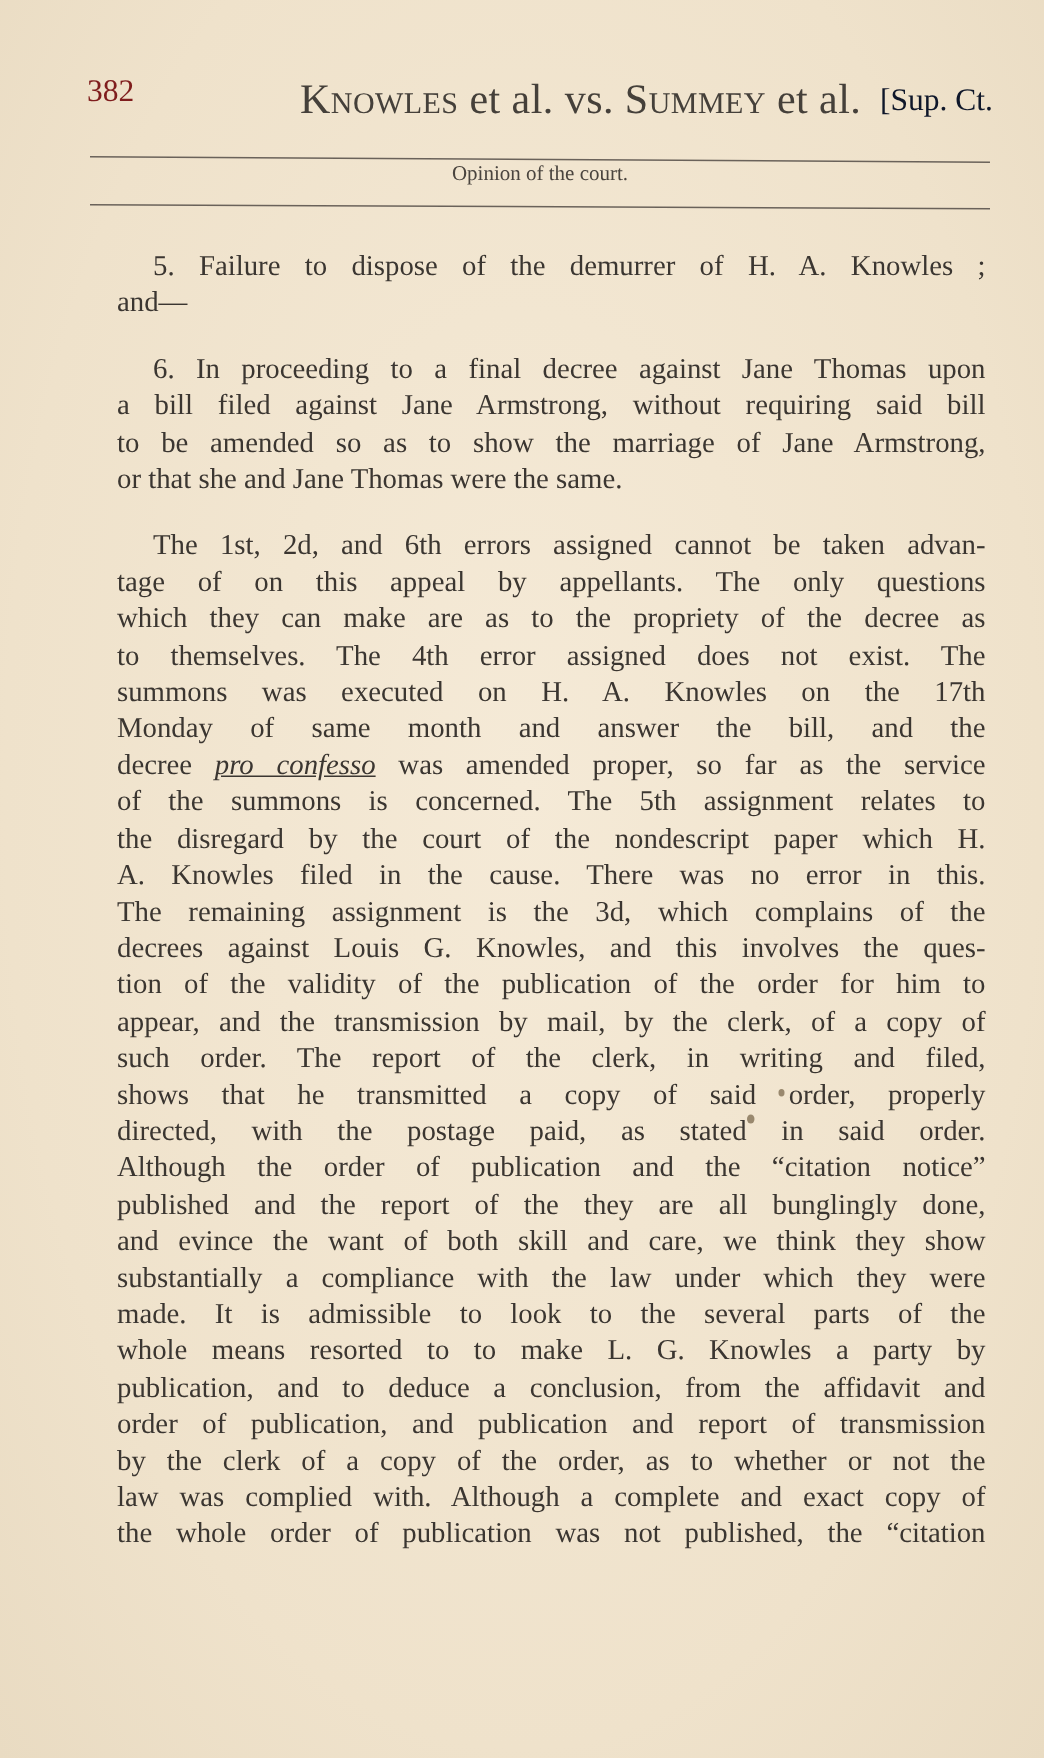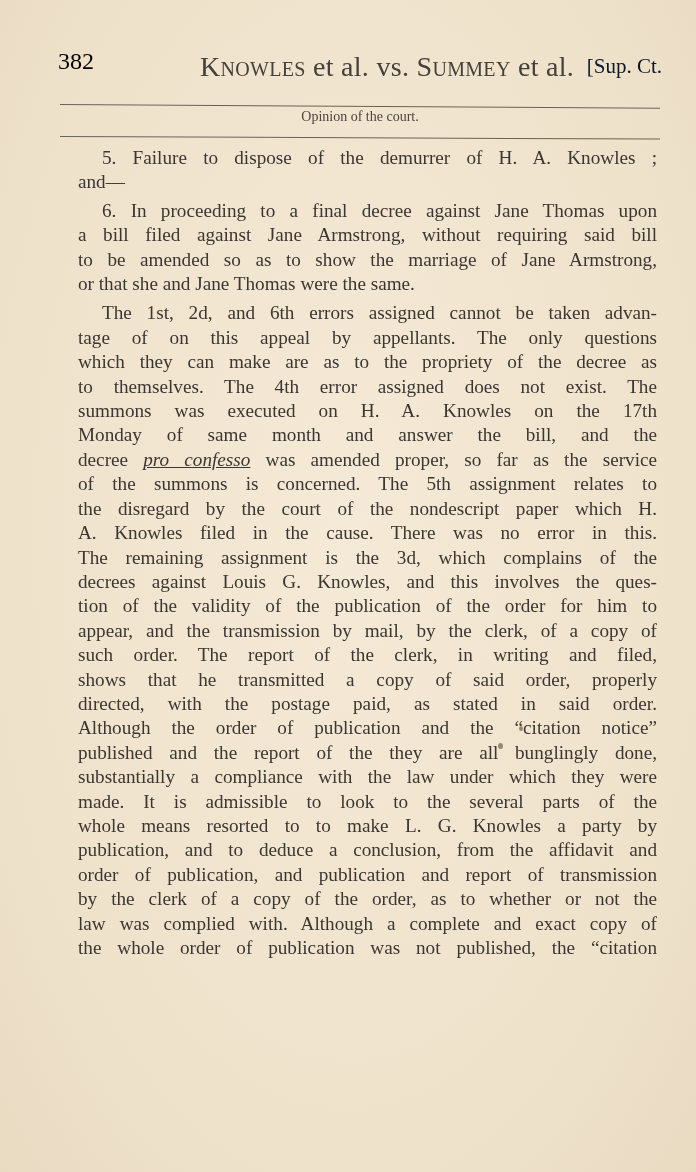--- a/index.html
+++ b/index.html
@@ -6,37 +6,37 @@
   body {
     width: 696px; height: 1172px; overflow: hidden;
     background: #f1e5cf;
     background-image: radial-gradient(ellipse at 50% 45%, #f5ead7 0%, #efe2cb 70%, #e9dbc2 100%);
     font-family: "Liberation Serif", "DejaVu Serif", serif;
     color: #3b3631;
     position: relative;
   }
   .page { position: absolute; left: 0; top: 0; width: 696px; height: 1172px; }
   .running-head { position: absolute; top: 48px; left: 58px; width: 604px; height: 30px; }
-  .page-number { position: absolute; left: 0; top: 0; font-size: 24px; color: #000000; text-align: right; }
+  .page-number { position: absolute; left: 0; top: 0; font-size: 21px; color: #7f1d1d; text-align: right; }
   .case-title { position: absolute; left: 142px; top: 3px; font-size: 28px; letter-spacing: 0.3px; color: #45403a; }
   .case-title .sc { font-variant: small-caps; }
   .court { position: absolute; right: 0; top: 6px; font-size: 21px; color: #0f172a; }
   .rule { position: absolute; left: 60px; width: 600px; height: 0; border-top: 1.3px solid #6a625a; }
   .rule.r1 { top: 104px; transform: rotate(0.35deg); transform-origin: left; }
   .rule.r2 { top: 136px; transform: rotate(0.25deg); transform-origin: left; }
   .section-head { position: absolute; top: 109px; left: 0; width: 720px; text-align: center; font-size: 14px; color: #4a443e; }
   .body-text {
     position: absolute; left: 54px; top: 146px; width: 603px;
     font-size: 19.2px; line-height: 24.4px; text-align: justify; color: #3b3631;
   }
   .body-text p { margin: 0 0 5px 0; text-indent: 24px; }
   .body-text p.first { margin-bottom: 4px; }
   .body-text .line { display: block; text-align: justify; text-align-last: justify; white-space: nowrap; }
   .body-text .line.last { text-align-last: left; }
-  .body-text .line.indent { padding-left: 24px; }
+  .body-text .line.indent { padding-left: 24px; margin-top: 20px; }
   em { font-style: italic; text-decoration: underline; }
   .stain { position: absolute; border-radius: 50%; background: rgba(80,60,30,0.55); }
 </style>
 </head>
 <body>
 
 <div class="page">
 
   <div class="running-head">
     <span class="page-number">382</span>
@@ -72,20 +72,21 @@
       <span class="line">A. Knowles filed in the cause. There was no error in this.</span>
       <span class="line">The remaining assignment is the 3d, which complains of the</span>
       <span class="line">decrees against Louis G. Knowles, and this involves the ques-</span>
       <span class="line">tion of the validity of the publication of the order for him to</span>
       <span class="line">appear, and the transmission by mail, by the clerk, of a copy of</span>
       <span class="line">such order. The report of the clerk, in writing and filed,</span>
       <span class="line">shows that he transmitted a copy of said order, properly</span>
       <span class="line">directed, with the postage paid, as stated in said order.</span>
       <span class="line">Although the order of publication and the “citation notice”</span>
       <span class="line">published and the report of the they are all bunglingly done,</span>
+      <span class="line">and evince the want of both skill and care, we think they show</span>
       <span class="line">substantially a compliance with the law under which they were</span>
       <span class="line">made. It is admissible to look to the several parts of the</span>
       <span class="line">whole means resorted to to make L. G. Knowles a party by</span>
       <span class="line">publication, and to deduce a conclusion, from the affidavit and</span>
       <span class="line">order of publication, and publication and report of transmission</span>
       <span class="line">by the clerk of a copy of the order, as to whether or not the</span>
       <span class="line">law was complied with. Although a complete and exact copy of</span>
       <span class="line">the whole order of publication was not published, the “citation</span>
     </p>
   </div>

